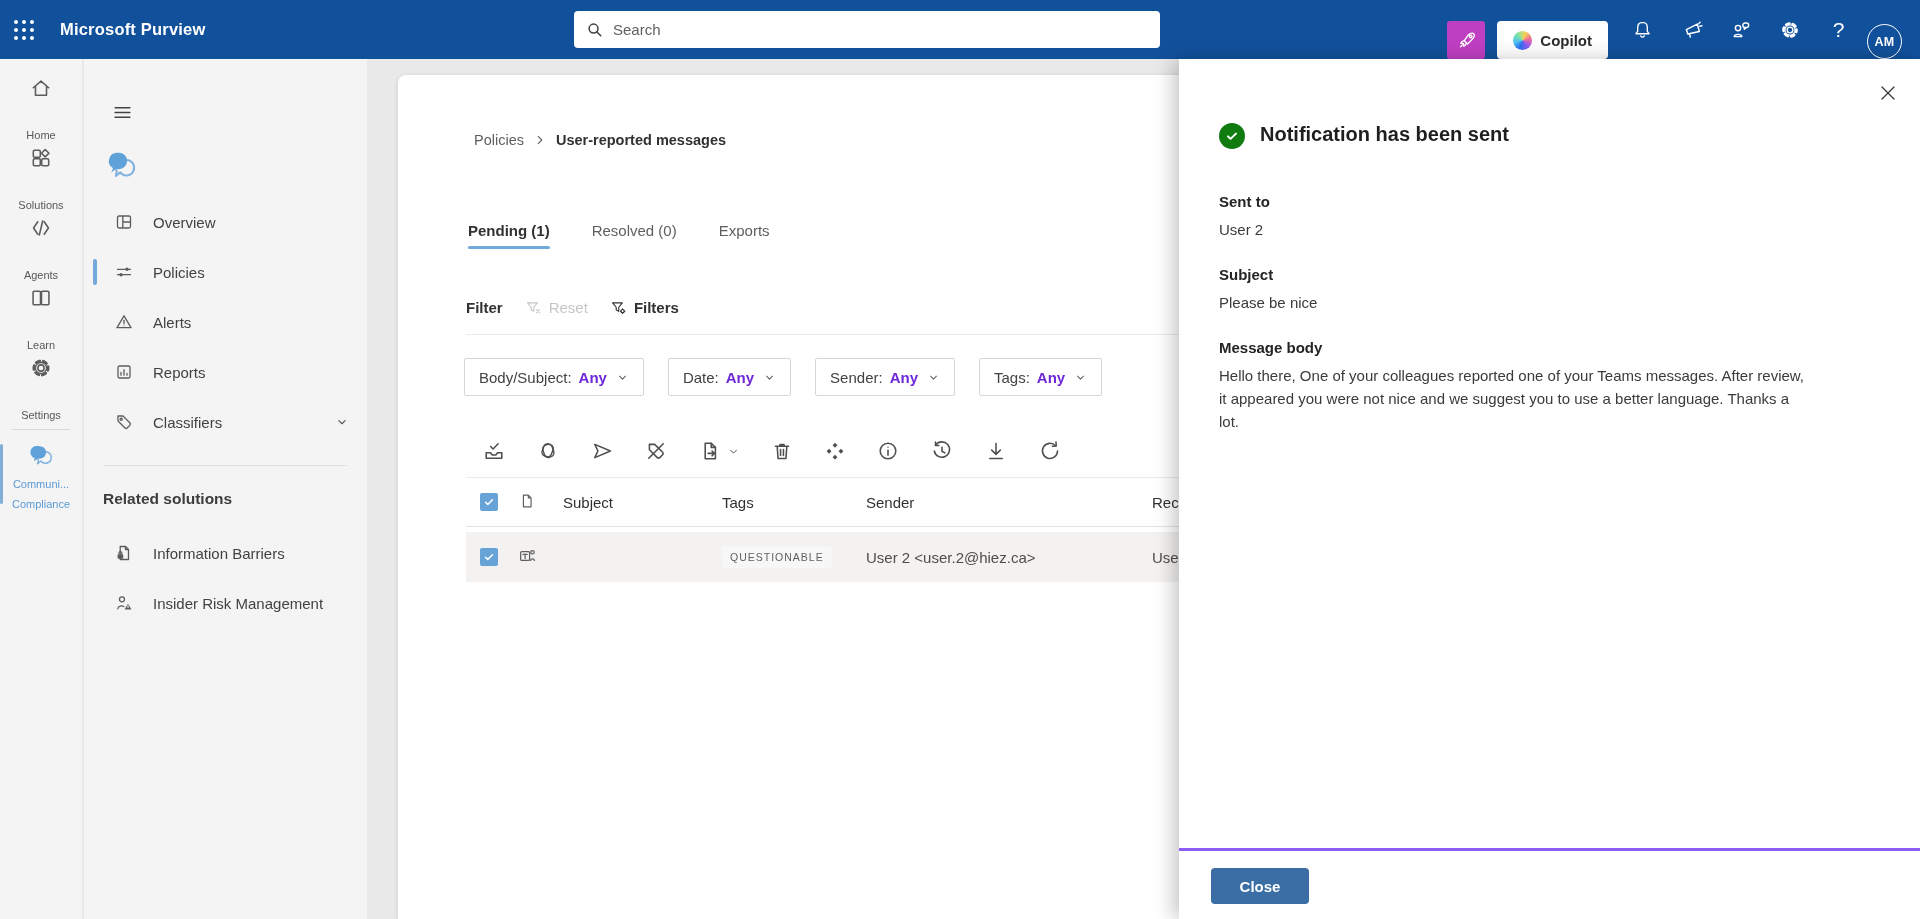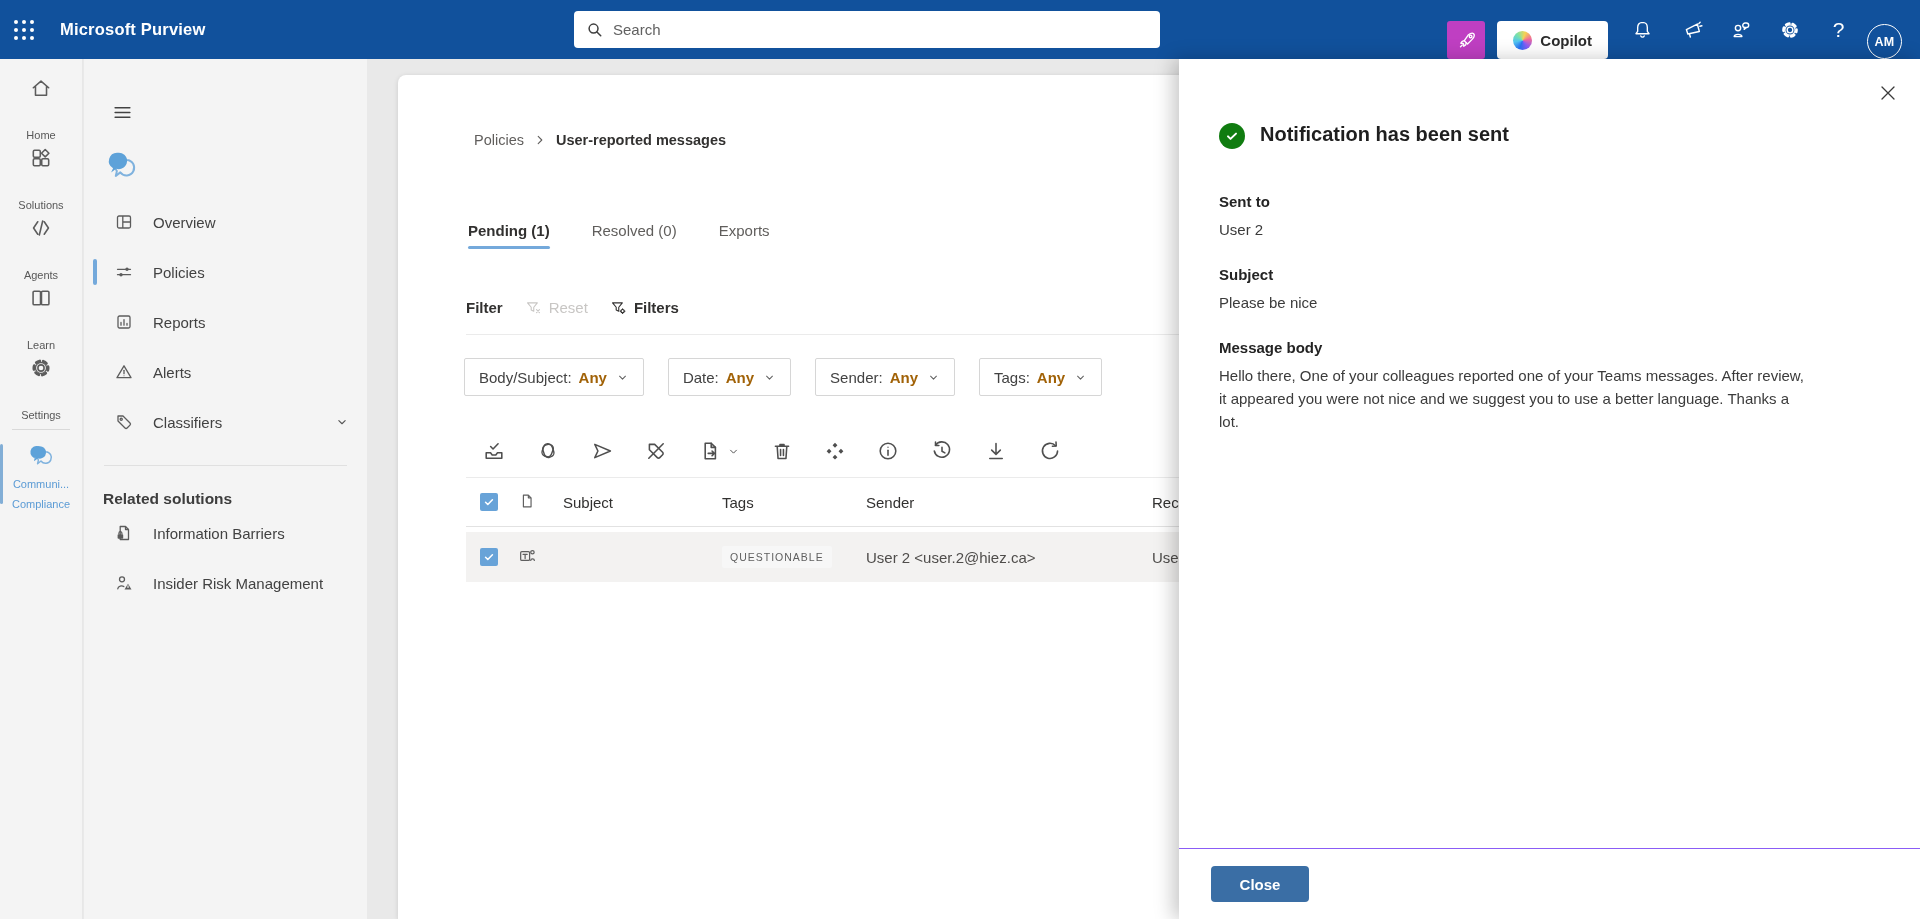--- a/index.html
+++ b/index.html
@@ -45,21 +45,21 @@
   .sidebar{position:fixed;top:59px;left:84px;bottom:0;width:283px;background:#f4f4f4;z-index:10}
   .sb-burger{margin:43px 0 0 28px;color:#424242}
   .sb-head{display:flex;gap:13px;margin:20px 16px 14px 19px;align-items:flex-start}
   .sb-title{font-size:19px;font-weight:600;color:#3d3d3d;line-height:1.3}
   .sb-item{height:50px;display:flex;align-items:center;gap:19px;padding-left:30px;font-size:15px;color:#424242;
     position:relative;cursor:pointer}
   .sb-item .ico{color:#5c5c5c}
   .sb-item.active::before{content:"";position:absolute;left:9px;top:12px;bottom:12px;width:3.5px;border-radius:2px;background:#74a9db}
   .sb-item .chev{position:absolute;right:18px;color:#555}
   .sb-div{height:1px;background:#e0e0e0;margin:18px 20px 0 20px}
-  .sb-section{margin:24px 0 0 19px;font-size:15.5px;font-weight:700;color:#3d3d3d}
+  .sb-section{margin:24px 0 20px 19px;font-size:15.5px;font-weight:700;color:#3d3d3d}
 
   
   .main{position:fixed;top:59px;left:367px;right:0;bottom:0;background:#e9e9e9}
   .card{position:absolute;left:31px;top:16px;right:0;bottom:0;background:#fff;border-radius:8px 0 0 0;
     box-shadow:0 1px 5px rgba(0,0,0,.13)}
   .breadcrumb{position:absolute;top:57px;left:76px;display:flex;align-items:center;gap:10px;font-size:14.5px}
   .bc-link{color:#605e5c;cursor:pointer}
   .bc-sep{color:#605e5c;font-size:12px}
   .bc-current{color:#323130;font-weight:700}
   .tabs{position:absolute;top:147px;left:70px;display:flex;gap:42px}
@@ -68,21 +68,21 @@
   .tab.active::after{content:"";position:absolute;left:0;right:0;bottom:0;height:3px;background:#74a9db;border-radius:2px}
   .filterbar{position:absolute;top:219px;left:68px;right:0}
   .fb-row{display:flex;align-items:center;gap:22px;height:26px}
   .fb-label{font-size:15px;font-weight:700;color:#323130}
   .fb-btn{display:flex;align-items:center;gap:7px;font-size:15px;color:#323130;font-weight:700}
   .fb-btn.disabled{color:#c8c6c4;font-weight:400;cursor:default}
   .fb-div{height:1px;background:#ebebeb;margin-top:14px}
   .chips{position:absolute;top:283px;left:66px;display:flex;gap:24px}
   .chip{height:38px;border:1px solid #d6d6d6;border-radius:2px;display:flex;align-items:center;gap:7px;
     padding:0 14px;font-size:15px;color:#424242;cursor:pointer;background:#fff}
-  .chip b{font-weight:700;color:#a16207}
+  .chip b{font-weight:700;color:#6d28d9}
   .chip .chev{color:#616161;margin-left:2px}
   .toolbar{position:absolute;top:364px;left:84px;display:flex;align-items:center;gap:30px;color:#4f4f4f}
   .toolbar .tb-tool{color:#4f4f4f;display:flex;align-items:center;gap:5px}
   .tablewrap{position:absolute;top:402px;left:68px;right:0}
   .thead{display:flex;align-items:center;height:50px;border-top:1px solid #ebebeb;border-bottom:1px solid #e2e2e2;
     padding-left:14px;font-size:15px;color:#323130}
   .trow{display:flex;align-items:center;height:50px;margin-top:5px;background:#f3f2f1;padding-left:14px;
     font-size:15px;color:#4f4d4b;cursor:pointer}
   .col-check{width:38px;display:flex;align-items:center}
   .col-icon{width:45px;color:#5f5f5f}
@@ -98,21 +98,21 @@
     box-shadow:-6px 0 18px rgba(0,0,0,.22)}
   .panel-close{position:absolute;top:20px;right:18px;width:28px;height:28px;display:flex;align-items:center;justify-content:center;color:#3a3a3a}
   .panel-content{padding:0 40px}
   .panel-head{display:flex;align-items:flex-start;gap:15px;margin-top:64px}
   .ok-circle{width:26px;height:26px;border-radius:50%;background:#107c10;display:flex;align-items:center;justify-content:center;flex:none}
   .panel-title{font-size:20px;font-weight:700;color:#1f1f1f}
   .fld{margin-top:25px}
   .fld.first{margin-top:44px}
   .fld-label{font-size:15px;font-weight:700;color:#242424}
   .fld-value{font-size:15px;color:#3b3b3b;margin-top:8px;line-height:23px;max-width:590px}
-  .panel-footer{position:absolute;left:0;right:0;bottom:0;height:71px;border-top:1px solid #8b5cf6}
+  .panel-footer{position:absolute;left:0;right:0;bottom:0;height:71px;border-top:3px solid #8b5cf6}
   .close-btn{margin:17px 0 0 32px;width:98px;height:36px;background:#3a6ea5;color:#fff;font-size:15px;font-weight:700;border-radius:4px}
 </style>
 </head>
 <body>
 
 <div class="topbar">
   <button class="waffle">
     <span class="dots">
         <i></i>
         <i></i>
@@ -288,35 +288,35 @@
           <path d="M3.5 7.3h13M3.5 12.7h13"></path>
           <circle cx="13" cy="7.3" r="1.7" fill="#5c5c5c" stroke="none"></circle>
           <circle cx="7" cy="12.7" r="1.7" fill="#5c5c5c" stroke="none"></circle>
         </svg>
     </span>
     <span>Policies</span>
   </div>
   <div class="sb-item">
     <span class="ico">
       <svg width="20" height="20" viewBox="0 0 20 20" fill="none" stroke="#5c5c5c" stroke-width="1.3" stroke-linecap="round" stroke-linejoin="round">
-          <rect x="4" y="4" width="12" height="12" rx="1.5"></rect>
-          <path d="M7 13.2v-2.7M10 13.2V7.6M13 13.2v-1.7"></path>
-        </svg>
-    </span>
-    <span>Reports</span>
-  </div>
-  <div class="sb-item">
-    <span class="ico">
-      <svg width="20" height="20" viewBox="0 0 20 20" fill="none" stroke="#5c5c5c" stroke-width="1.3" stroke-linecap="round" stroke-linejoin="round">
           <path d="M10 3.8 17 15.7H3z"></path>
           <path d="M10 8.3v3.4"></path>
           <circle cx="10" cy="13.7" r=".5" fill="#5c5c5c" stroke="none"></circle>
         </svg>
     </span>
     <span>Alerts</span>
+  </div>
+  <div class="sb-item">
+    <span class="ico">
+      <svg width="20" height="20" viewBox="0 0 20 20" fill="none" stroke="#5c5c5c" stroke-width="1.3" stroke-linecap="round" stroke-linejoin="round">
+          <rect x="4" y="4" width="12" height="12" rx="1.5"></rect>
+          <path d="M7 13.2v-2.7M10 13.2V7.6M13 13.2v-1.7"></path>
+        </svg>
+    </span>
+    <span>Reports</span>
   </div>
   <div class="sb-item">
     <span class="ico">
       <svg width="20" height="20" viewBox="0 0 20 20" fill="none" stroke="#5c5c5c" stroke-width="1.3" stroke-linejoin="round">
           <path d="M4 4h5l7 7a1.5 1.5 0 0 1 0 2.1l-2.9 2.9a1.5 1.5 0 0 1-2.1 0l-7-7z"></path>
           <circle cx="7.2" cy="7.2" r="1.1"></circle>
         </svg>
     </span>
     <span>Classifiers</span>
     <span class="chev ico">

